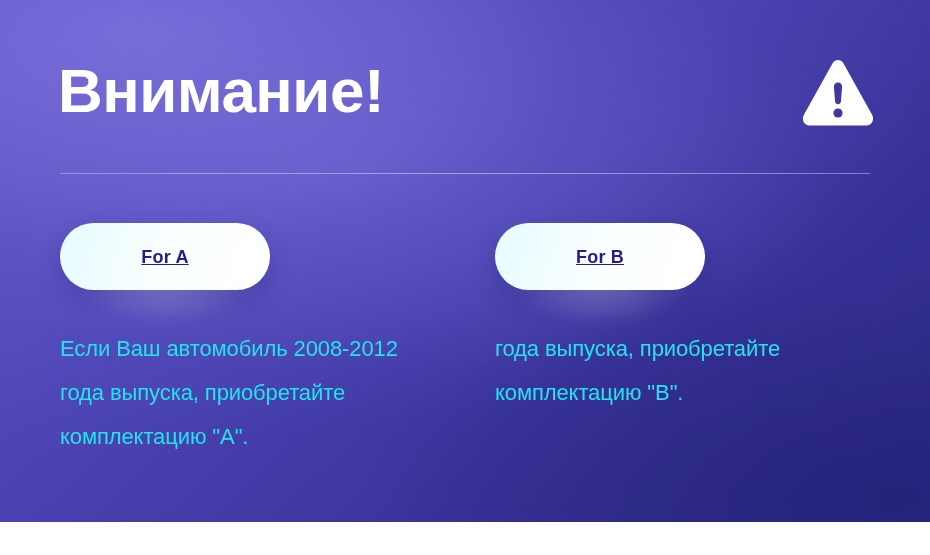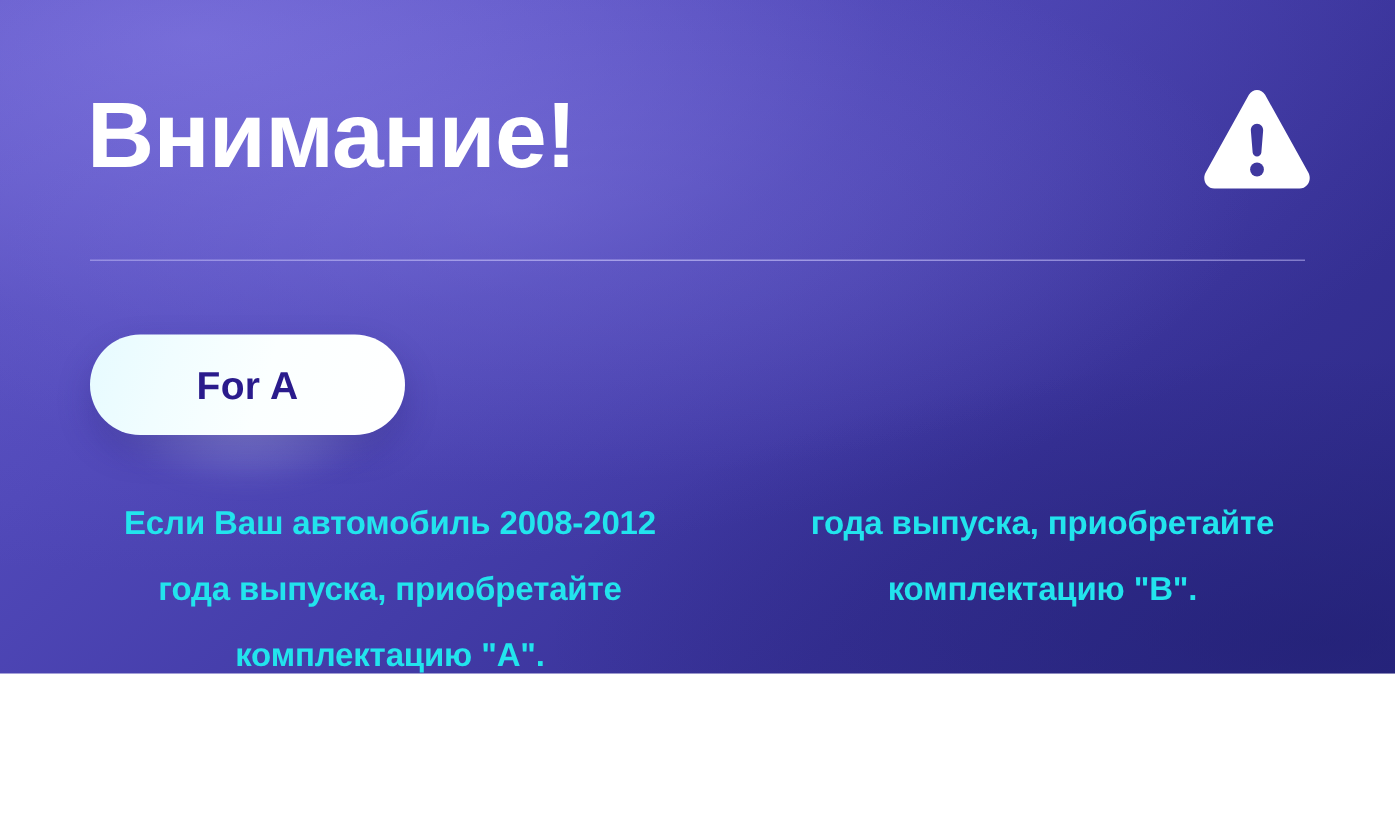--- a/index.html
+++ b/index.html
@@ -9,26 +9,25 @@
   body {
     width: 930px;
     height: 555px;
     overflow: hidden;
     font-family: "Liberation Sans", sans-serif;
   }
 
   #banner {
     position: relative;
     width: 930px;
-    height: 449px;
+    height: 522px;
     overflow: hidden;
     background:
       radial-gradient(130% 110% at 14% 6%, rgba(122,112,220,0.85) 0%, rgba(101,92,205,0.35) 38%, rgba(60,54,150,0.0) 72%),
       linear-gradient(137deg, #5d54c2 0%, #5048b8 26%, #433ca8 50%, #373196 72%, #2c2a86 100%);
-    text-align: center;
   }
 
   
   #banner .sheen {
     position: absolute;
     inset: 0;
     background:
       radial-gradient(90% 70% at 36% 30%, rgba(139,130,232,0.30) 0%, rgba(139,130,232,0.0) 60%),
       radial-gradient(80% 60% at 95% 95%, rgba(30,28,110,0.55) 0%, rgba(30,28,110,0.0) 70%);
     pointer-events: none;
@@ -100,33 +99,34 @@
     width: 210px;
     height: 67px;
     border-radius: 34px;
     background: linear-gradient(108deg, #e6fbff 0%, #f1fdff 26%, #fbffff 55%, #ffffff 100%);
     box-shadow: 0 10px 22px rgba(36,30,110,0.28);
     display: flex;
     align-items: center;
     justify-content: center;
   }
   .pill-label {
-    font-size: 26px;
+    font-size: 18px;
     font-weight: bold;
     color: #2a1b8c;
     letter-spacing: 0.2px;
     line-height: 1;
+    text-decoration: underline;
   }
 
   .desc {
     position: absolute;
     top: 327px;
     font-size: 22px;
     line-height: 44px;
-    font-weight: bold;
+    font-weight: normal;
     color: #22e4ed;
     letter-spacing: -0.1px;
   }
   .desc-a { left: 60px; width: 400px; }
   .desc-b { left: 495px; width: 400px; }
   .desc .line { display: block; white-space: nowrap; }
 </style>
 </head>
 <body>
 
@@ -152,17 +152,25 @@
         <span class="pill-label">For A</span>
       </div>
     </div>
   </div>
   <div class="desc desc-a">
     <span class="line">Если Ваш автомобиль 2008-2012</span>
     <span class="line">года выпуска, приобретайте</span>
     <span class="line">комплектацию "A".</span>
   </div>
 
+  <div class="col col-b">
+    <div class="pill-wrap">
+      <div class="pill-glow"></div>
+      <div class="pill">
+        <span class="pill-label">For B</span>
+      </div>
+    </div>
+  </div>
   <div class="desc desc-b">
     <span class="line">года выпуска, приобретайте</span>
     <span class="line">комплектацию "B".</span>
   </div>
 </div>
 
 </body></html>

